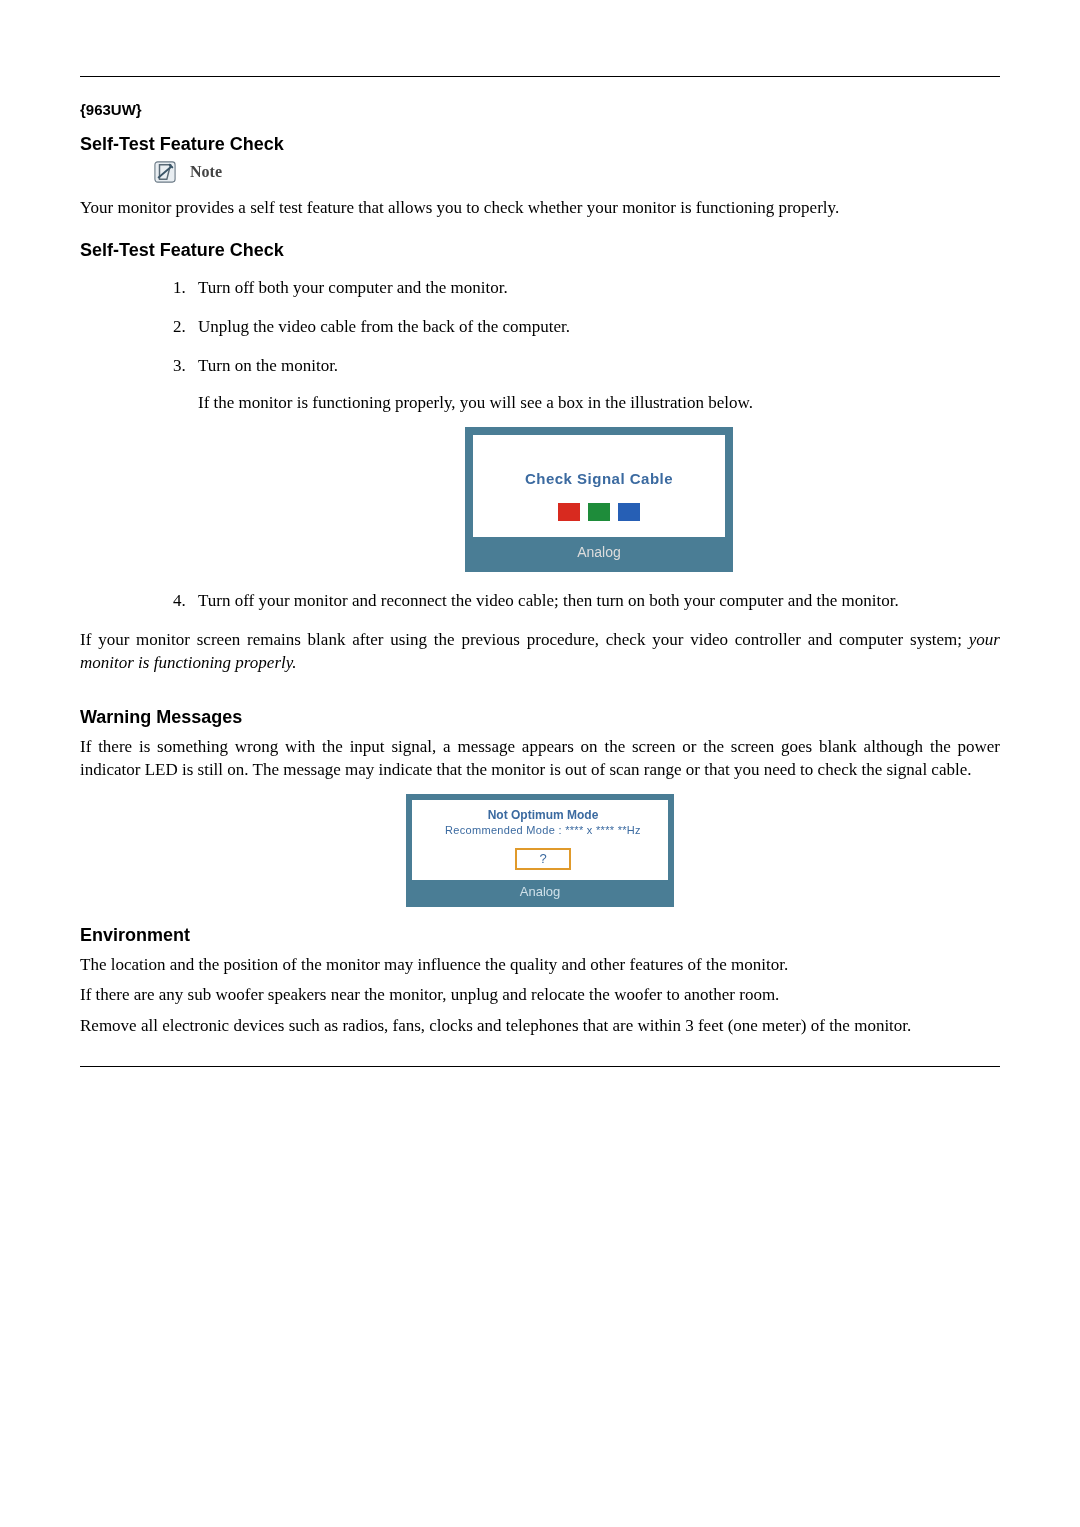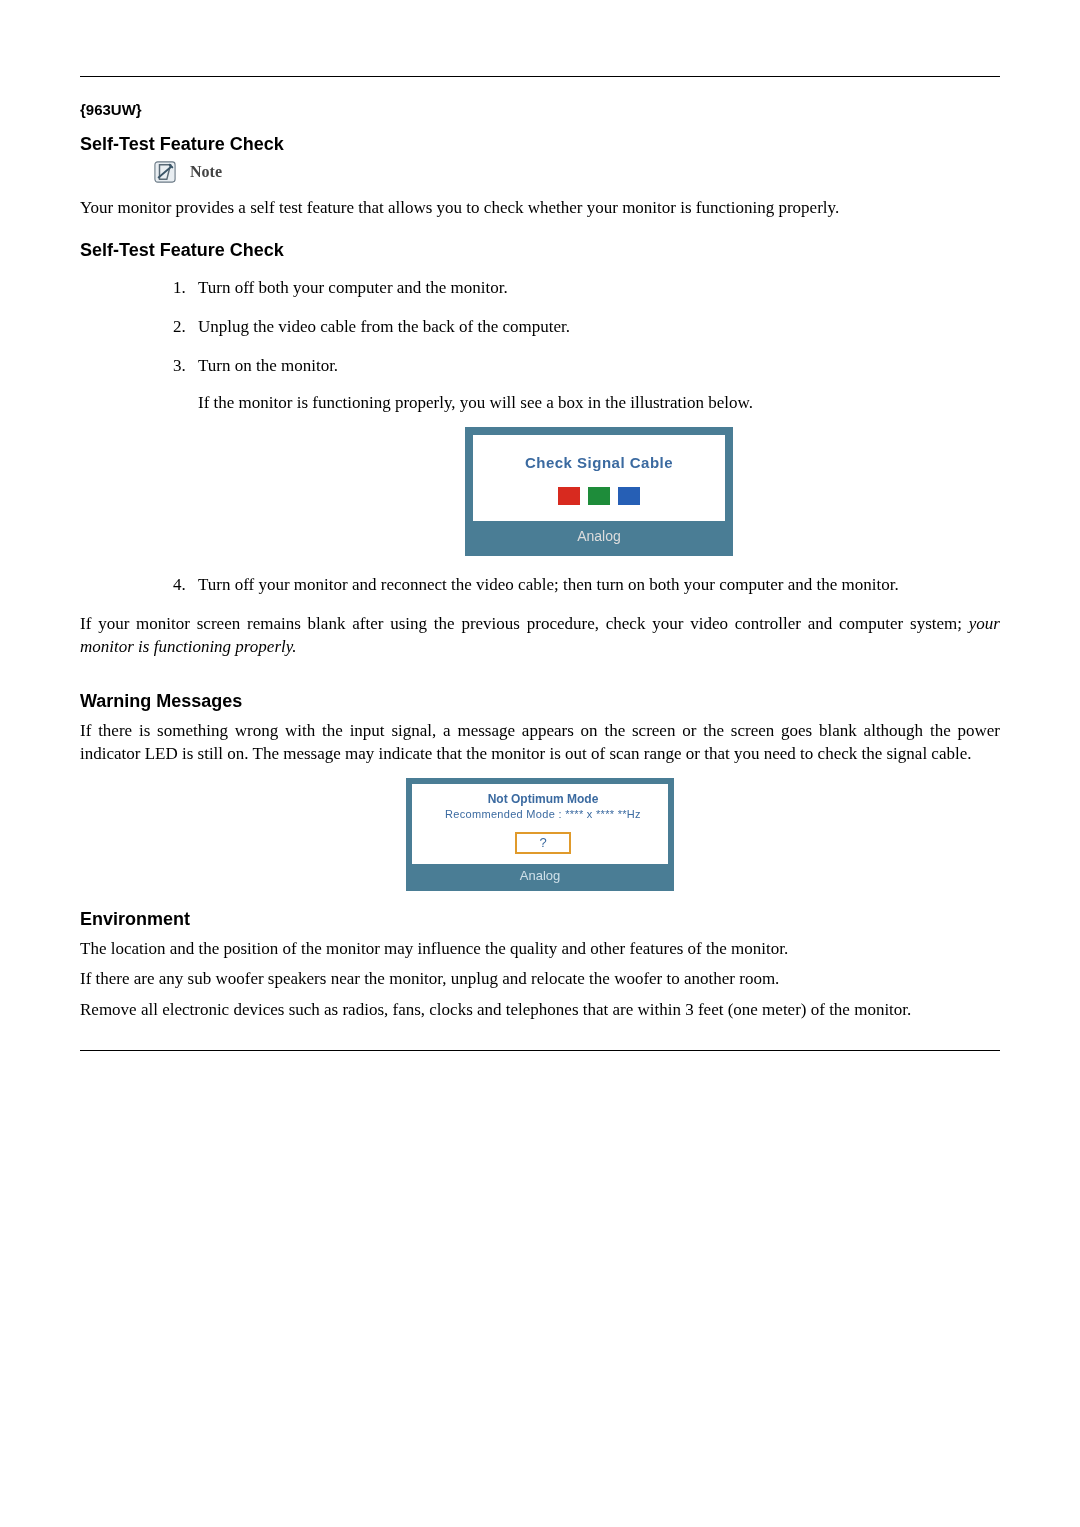--- a/index.html
+++ b/index.html
@@ -62,21 +62,21 @@
     width: 268px;
     background: #4a7d95;
     padding: 8px;
     font-family: Arial, Helvetica, sans-serif;
   }
   .osd1 .panel {
     background: #fff;
     text-align: center;
     padding: 18px 6px 16px 6px;
   }
-  .osd1 .panel .ttl { color: #3b6aa0; font-size: 15px; font-weight: 600; letter-spacing: 0.5px; }
+  .osd1 .panel .ttl { color: #3b6aa0; font-size: 15px; font-weight: 600; letter-spacing: 0.5px; margin-top: 16px; }
   .osd1 .sw { display: flex; justify-content: center; gap: 8px; margin-top: 14px; }
   .osd1 .sw span { width: 22px; height: 18px; display: inline-block; }
   .osd1 .bar { text-align: center; color: #ddd; font-size: 14px; padding: 6px 0 2px 0; }
   
   .osd2 {
     width: 268px;
     background: #4a7d95;
     padding: 6px;
     font-family: Arial, Helvetica, sans-serif;
   }

